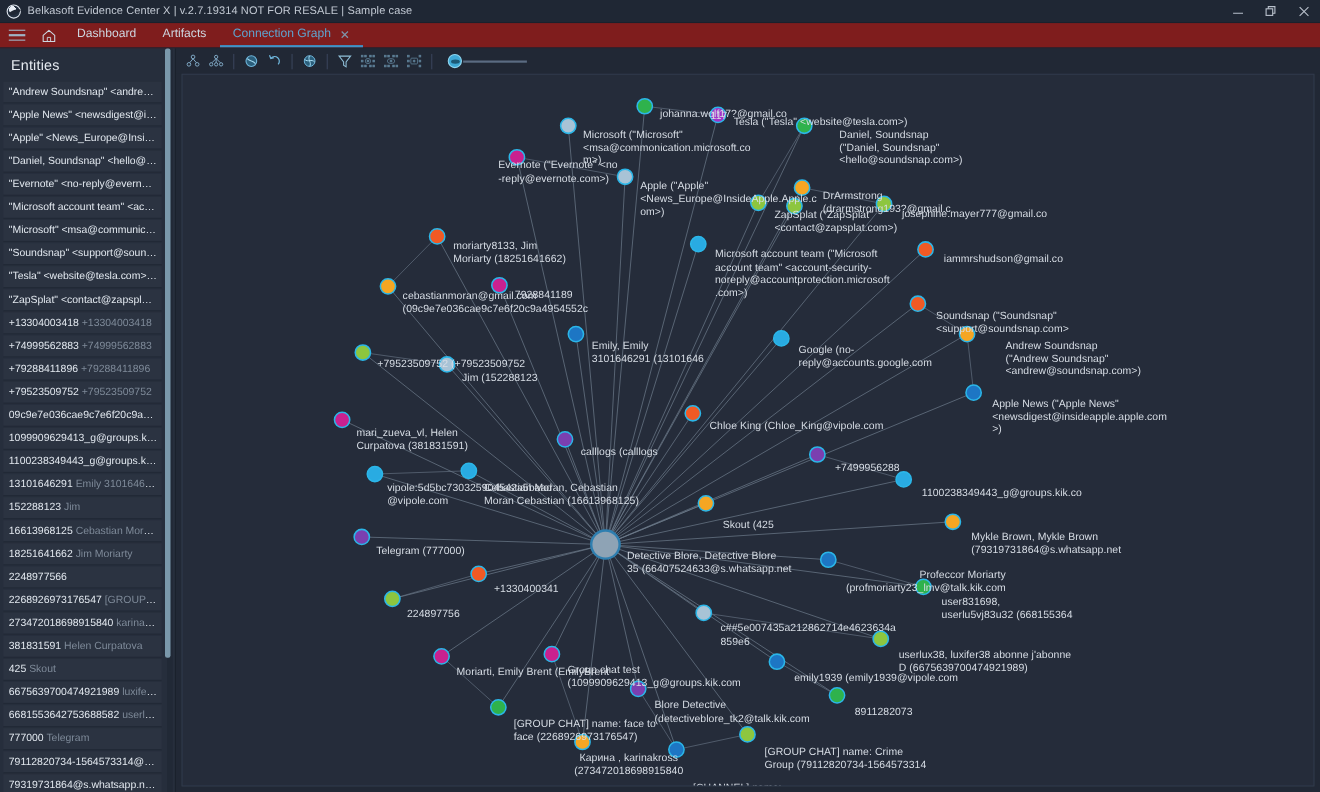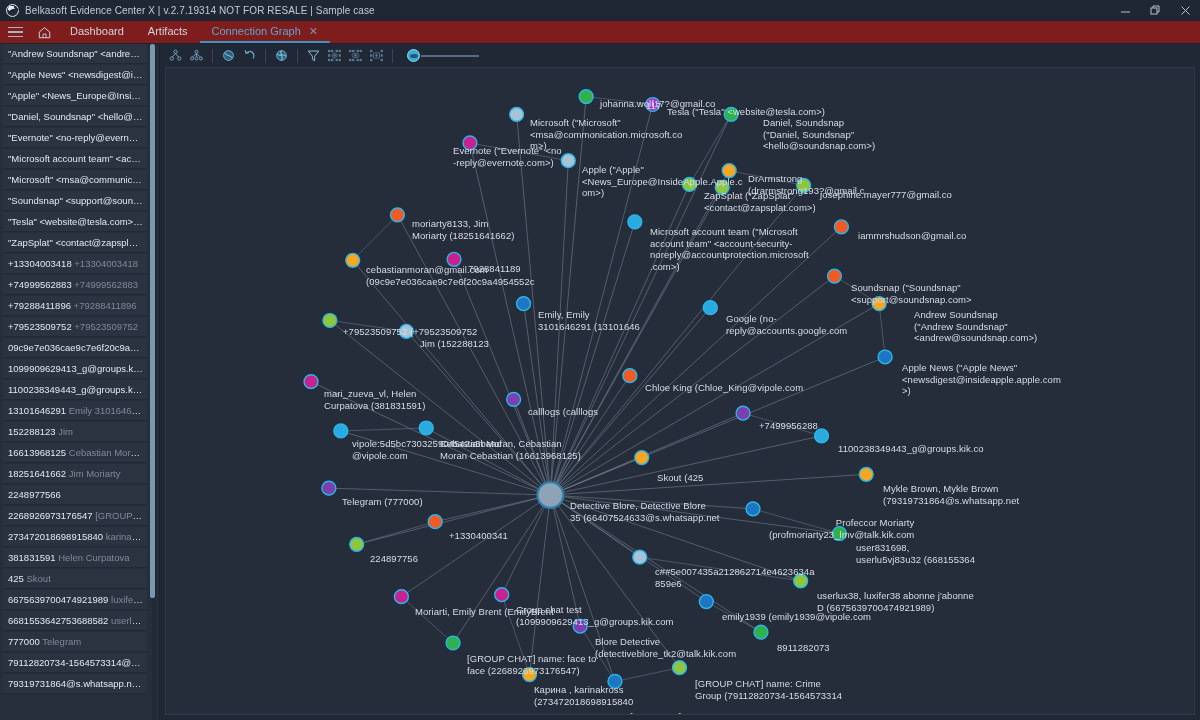--- a/index.html
+++ b/index.html
@@ -145,20 +145,21 @@
     </div>
     <div class="tab active">
       <span>Connection Graph</span>
       <span class="x">✕</span>
     </div>
   </div>
 
   <div id="body">
 
     <div id="sidebar">
+      <h2>Entities</h2>
       <div id="entlist">
           <div class="ent"><span>"Andrew Soundsnap"  &lt;andrew@so…</span></div>
           <div class="ent"><span>"Apple News"  &lt;newsdigest@inside…</span></div>
           <div class="ent"><span>"Apple"  &lt;News_Europe@InsideApp…</span></div>
           <div class="ent"><span>"Daniel, Soundsnap"  &lt;hello@sound…</span></div>
           <div class="ent"><span>"Evernote"  &lt;no-reply@evernote.co…</span></div>
           <div class="ent"><span>"Microsoft account team"  &lt;account…</span></div>
           <div class="ent"><span>"Microsoft"  &lt;msa@communication…</span></div>
           <div class="ent"><span>"Soundsnap"  &lt;support@soundsna…</span></div>
           <div class="ent"><span>"Tesla"  &lt;website@tesla.com&gt;</span><span class="sub"> websi…</span></div>
@@ -485,21 +486,21 @@
           <div class="nodelabel" style="left: 651px; top: 522px;">userlux38, luxifer38 abonne j'abonne
 D (6675639700474921989)</div>
           <div class="nodelabel" style="left: 556px; top: 543px;">emily1939 (emily1939@vipole.com</div>
           <div class="nodelabel" style="left: 249px; top: 538px;">Moriarti, Emily Brent (EmilyBrent</div>
           <div class="nodelabel" style="left: 350px; top: 536px;">Group chat test
 (1099909629413_g@groups.kik.com</div>
           <div class="nodelabel" style="left: 301px; top: 585px;">[GROUP CHAT] name: face to
 face (2268926973176547)</div>
           <div class="nodelabel" style="left: 429px; top: 568px;">Blore Detective
 (detectiveblore_tk2@talk.kik.com</div>
-          <div class="nodelabel" style="left: 368px; top: 616px;">Карина , karinakross
+          <div class="nodelabel" style="left: 356px; top: 616px; text-align: center;">Карина , karinakross
 (273472018698915840</div>
           <div class="nodelabel" style="left: 464px; top: 624px; margin-top: 19px;">[CHANNEL] name:
 belkatester (9744366993)</div>
           <div class="nodelabel" style="left: 529px; top: 610px;">[GROUP CHAT] name: Crime
 Group (79112820734-1564573314</div>
           <div class="nodelabel" style="left: 611px; top: 574px;">8911282073</div>
         </div>
     </div>
   </div>
 </div>

